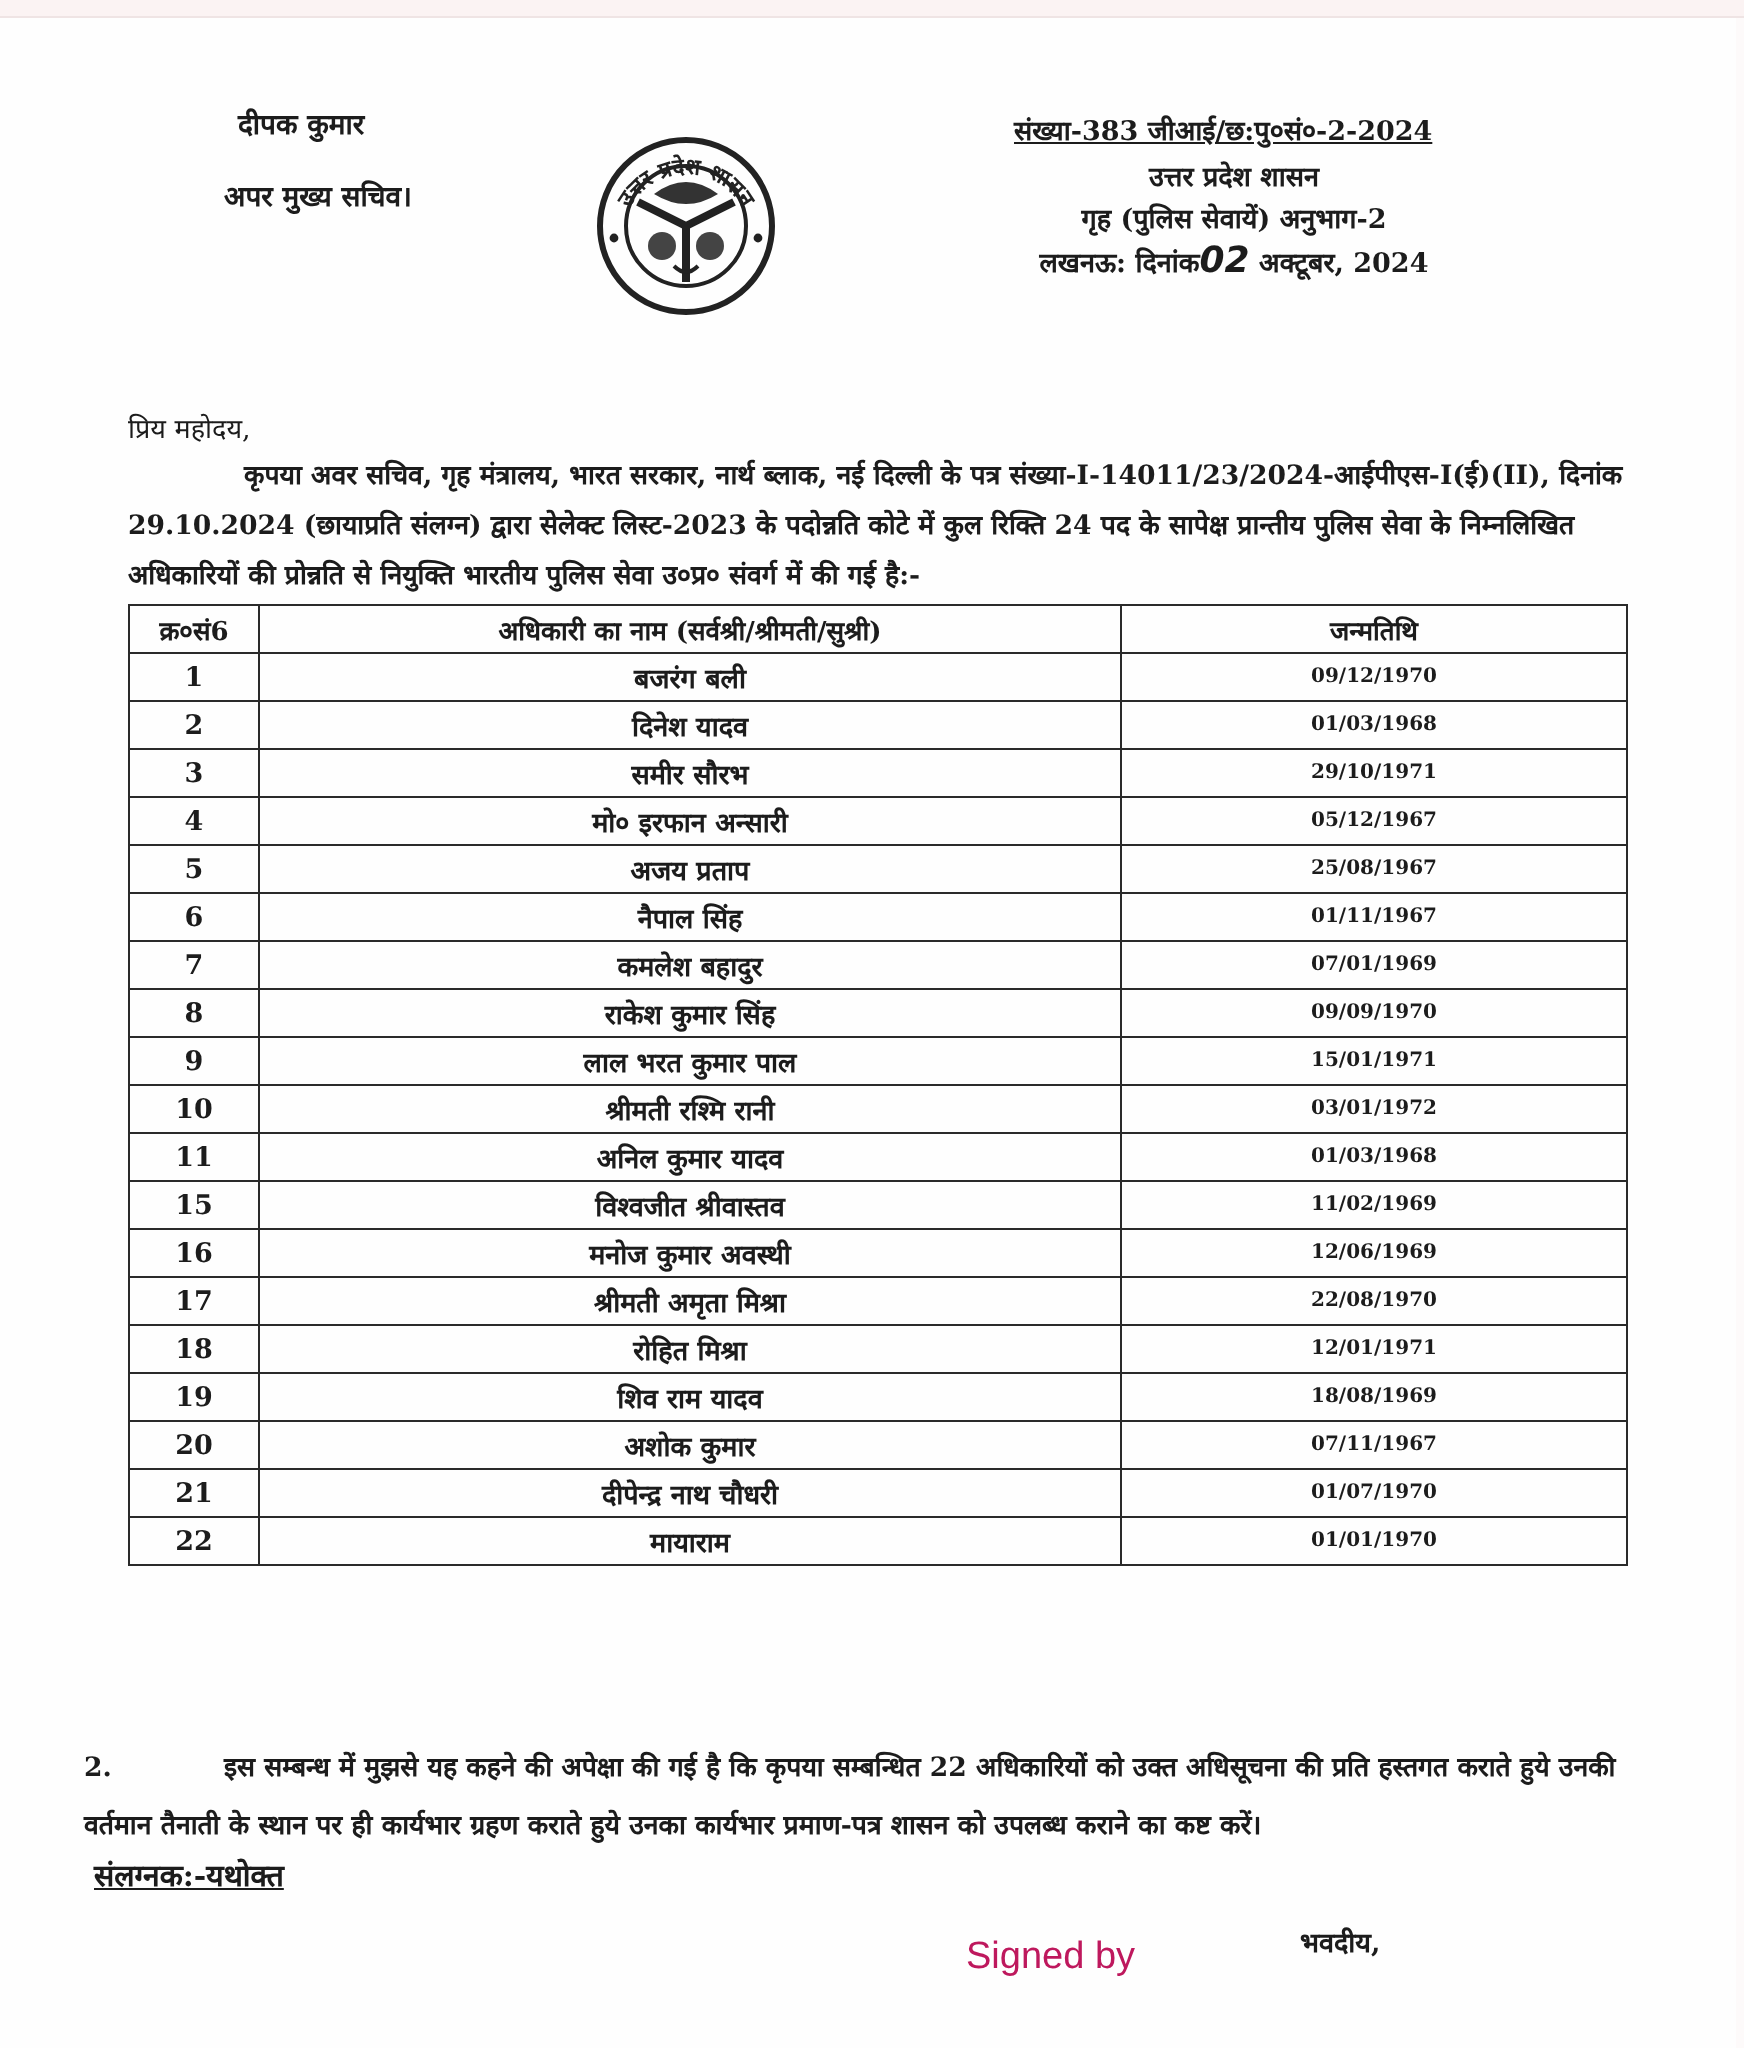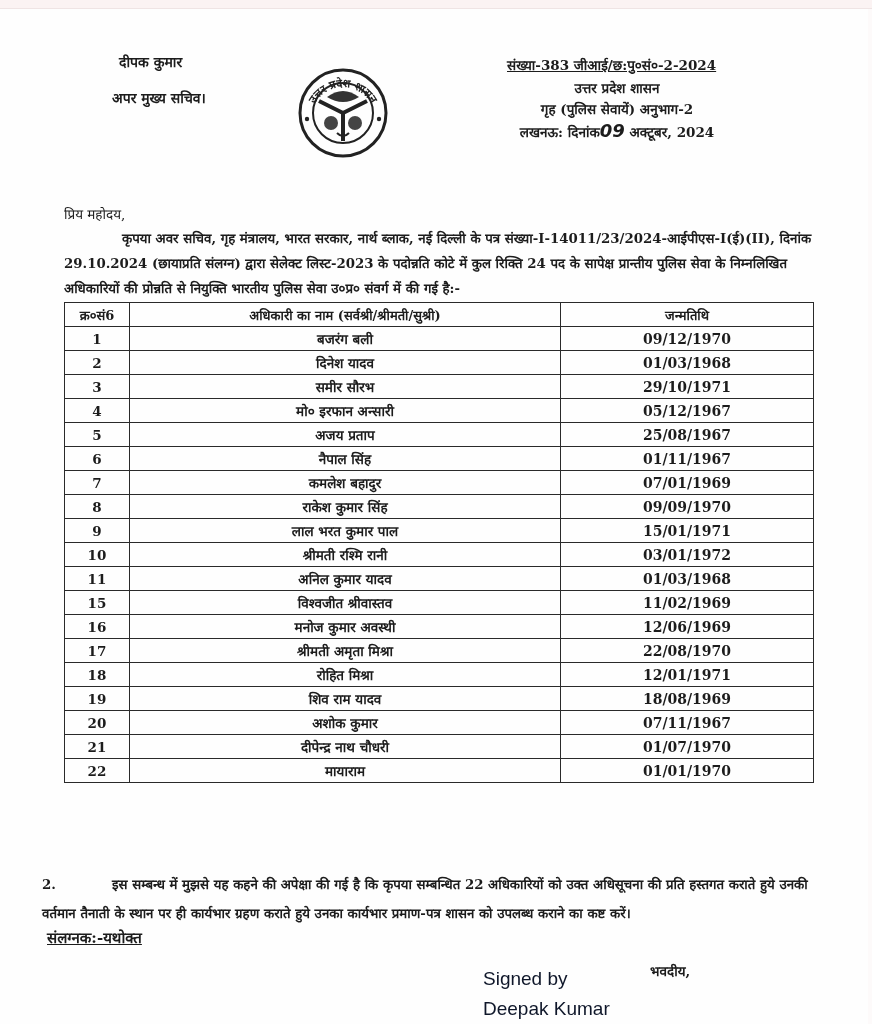--- a/index.html
+++ b/index.html
@@ -42,32 +42,32 @@
     position: absolute; left: 64px; top: 302px; width: 750px;
     border-collapse: collapse; font-size: 13.5px; font-weight: bold;
   }
   table.officers th, table.officers td {
     border: 1.5px solid #2a2a2a; height: 23px; padding: 0 6px;
   }
   table.officers th { font-weight: bold; font-size: 13px; }
   .c-sn { width: 52px; text-align: center; }
   .c-name { width: 418px; text-align: center; }
   .c-name-h { text-align: center; }
-  .c-dob { text-align: center; font-size: 14px; }
+  .c-dob { text-align: center; font-size: 10px; }
 
   .para2 {
     left: 42px; top: 870px; width: 800px; font-size: 13.3px; font-weight: bold;
     line-height: 29px; white-space: normal;
   }
   .para2 .num { display: inline-block; width: 70px; }
   .enclosure { left: 47px; top: 927px; font-size: 15px; font-weight: bold; text-decoration: underline; }
 
   .signed {
     left: 483px; top: 964px; font-family: "Liberation Sans", sans-serif;
-    font-size: 19px; line-height: 30px; color: #0f172a; white-space: nowrap;
+    font-size: 19px; line-height: 30px; color: #be185d; white-space: nowrap;
   }
   .yours { left: 650px; top: 962px; font-size: 13.5px; font-weight: bold; }
 </style>
 </head>
 <body>
 
 <div class="topbar"></div>
 <div class="page"></div>
 
 <div class="abs sender-name">दीपक कुमार</div>
@@ -86,21 +86,21 @@
   <path d="M30 30 Q46 18 62 30 Q46 40 30 30 Z" fill="#333"></path>
   <circle cx="34" cy="56" r="7" fill="#444"></circle>
   <circle cx="58" cy="56" r="7" fill="#444"></circle>
   <path d="M40 66 Q46 72 52 66" stroke="#222" stroke-width="2" fill="none"></path>
 </svg>
 
 <div class="abs ref">संख्या-383 जीआई/छ:पु०सं०-2-2024</div>
 <div class="abs hdr-line hdr1">उत्तर प्रदेश शासन</div>
 <div class="abs hdr-line hdr2">गृह (पुलिस सेवायें) अनुभाग-2</div>
 <div class="abs hdr-line hdr3">
-  <span>लखनऊ: दिनांक</span><span class="date-hand">09</span>
+  <span>लखनऊ: दिनांक</span><span class="date-hand">02</span>
   <span>अक्टूबर, 2024</span>
 </div>
 
 <div class="abs salutation">प्रिय महोदय,</div>
 <div class="abs para">कृपया अवर सचिव, गृह मंत्रालय, भारत सरकार, नार्थ ब्लाक, नई दिल्ली के पत्र संख्या-I-14011/23/2024-आईपीएस-I(ई)(II), दिनांक 29.10.2024 (छायाप्रति संलग्न) द्वारा सेलेक्ट लिस्ट-2023 के पदोन्नति कोटे में कुल रिक्ति 24 पद के सापेक्ष प्रान्तीय पुलिस सेवा के निम्नलिखित अधिकारियों की प्रोन्नति से नियुक्ति भारतीय पुलिस सेवा उ०प्र० संवर्ग में की गई है:-</div>
 
 <table class="officers">
   <thead>
     <tr>
       <th class="c-sn">क्र०सं6</th>
@@ -207,15 +207,14 @@
     </tbody>
 </table>
 
 <div class="abs para2">
   <span class="num">2.</span><span>इस सम्बन्ध में मुझसे यह कहने की अपेक्षा की गई है कि कृपया सम्बन्धित 22 अधिकारियों को उक्त अधिसूचना की प्रति हस्तगत कराते हुये उनकी वर्तमान तैनाती के स्थान पर ही कार्यभार ग्रहण कराते हुये उनका कार्यभार प्रमाण-पत्र शासन को उपलब्ध कराने का कष्ट करें।</span>
 </div>
 <div class="abs enclosure">संलग्नक:-यथोक्त</div>
 
 <div class="abs signed">
   <div>Signed by</div>
-  <div>Deepak Kumar</div>
 </div>
 <div class="abs yours">भवदीय,</div>
 
 </body></html>

